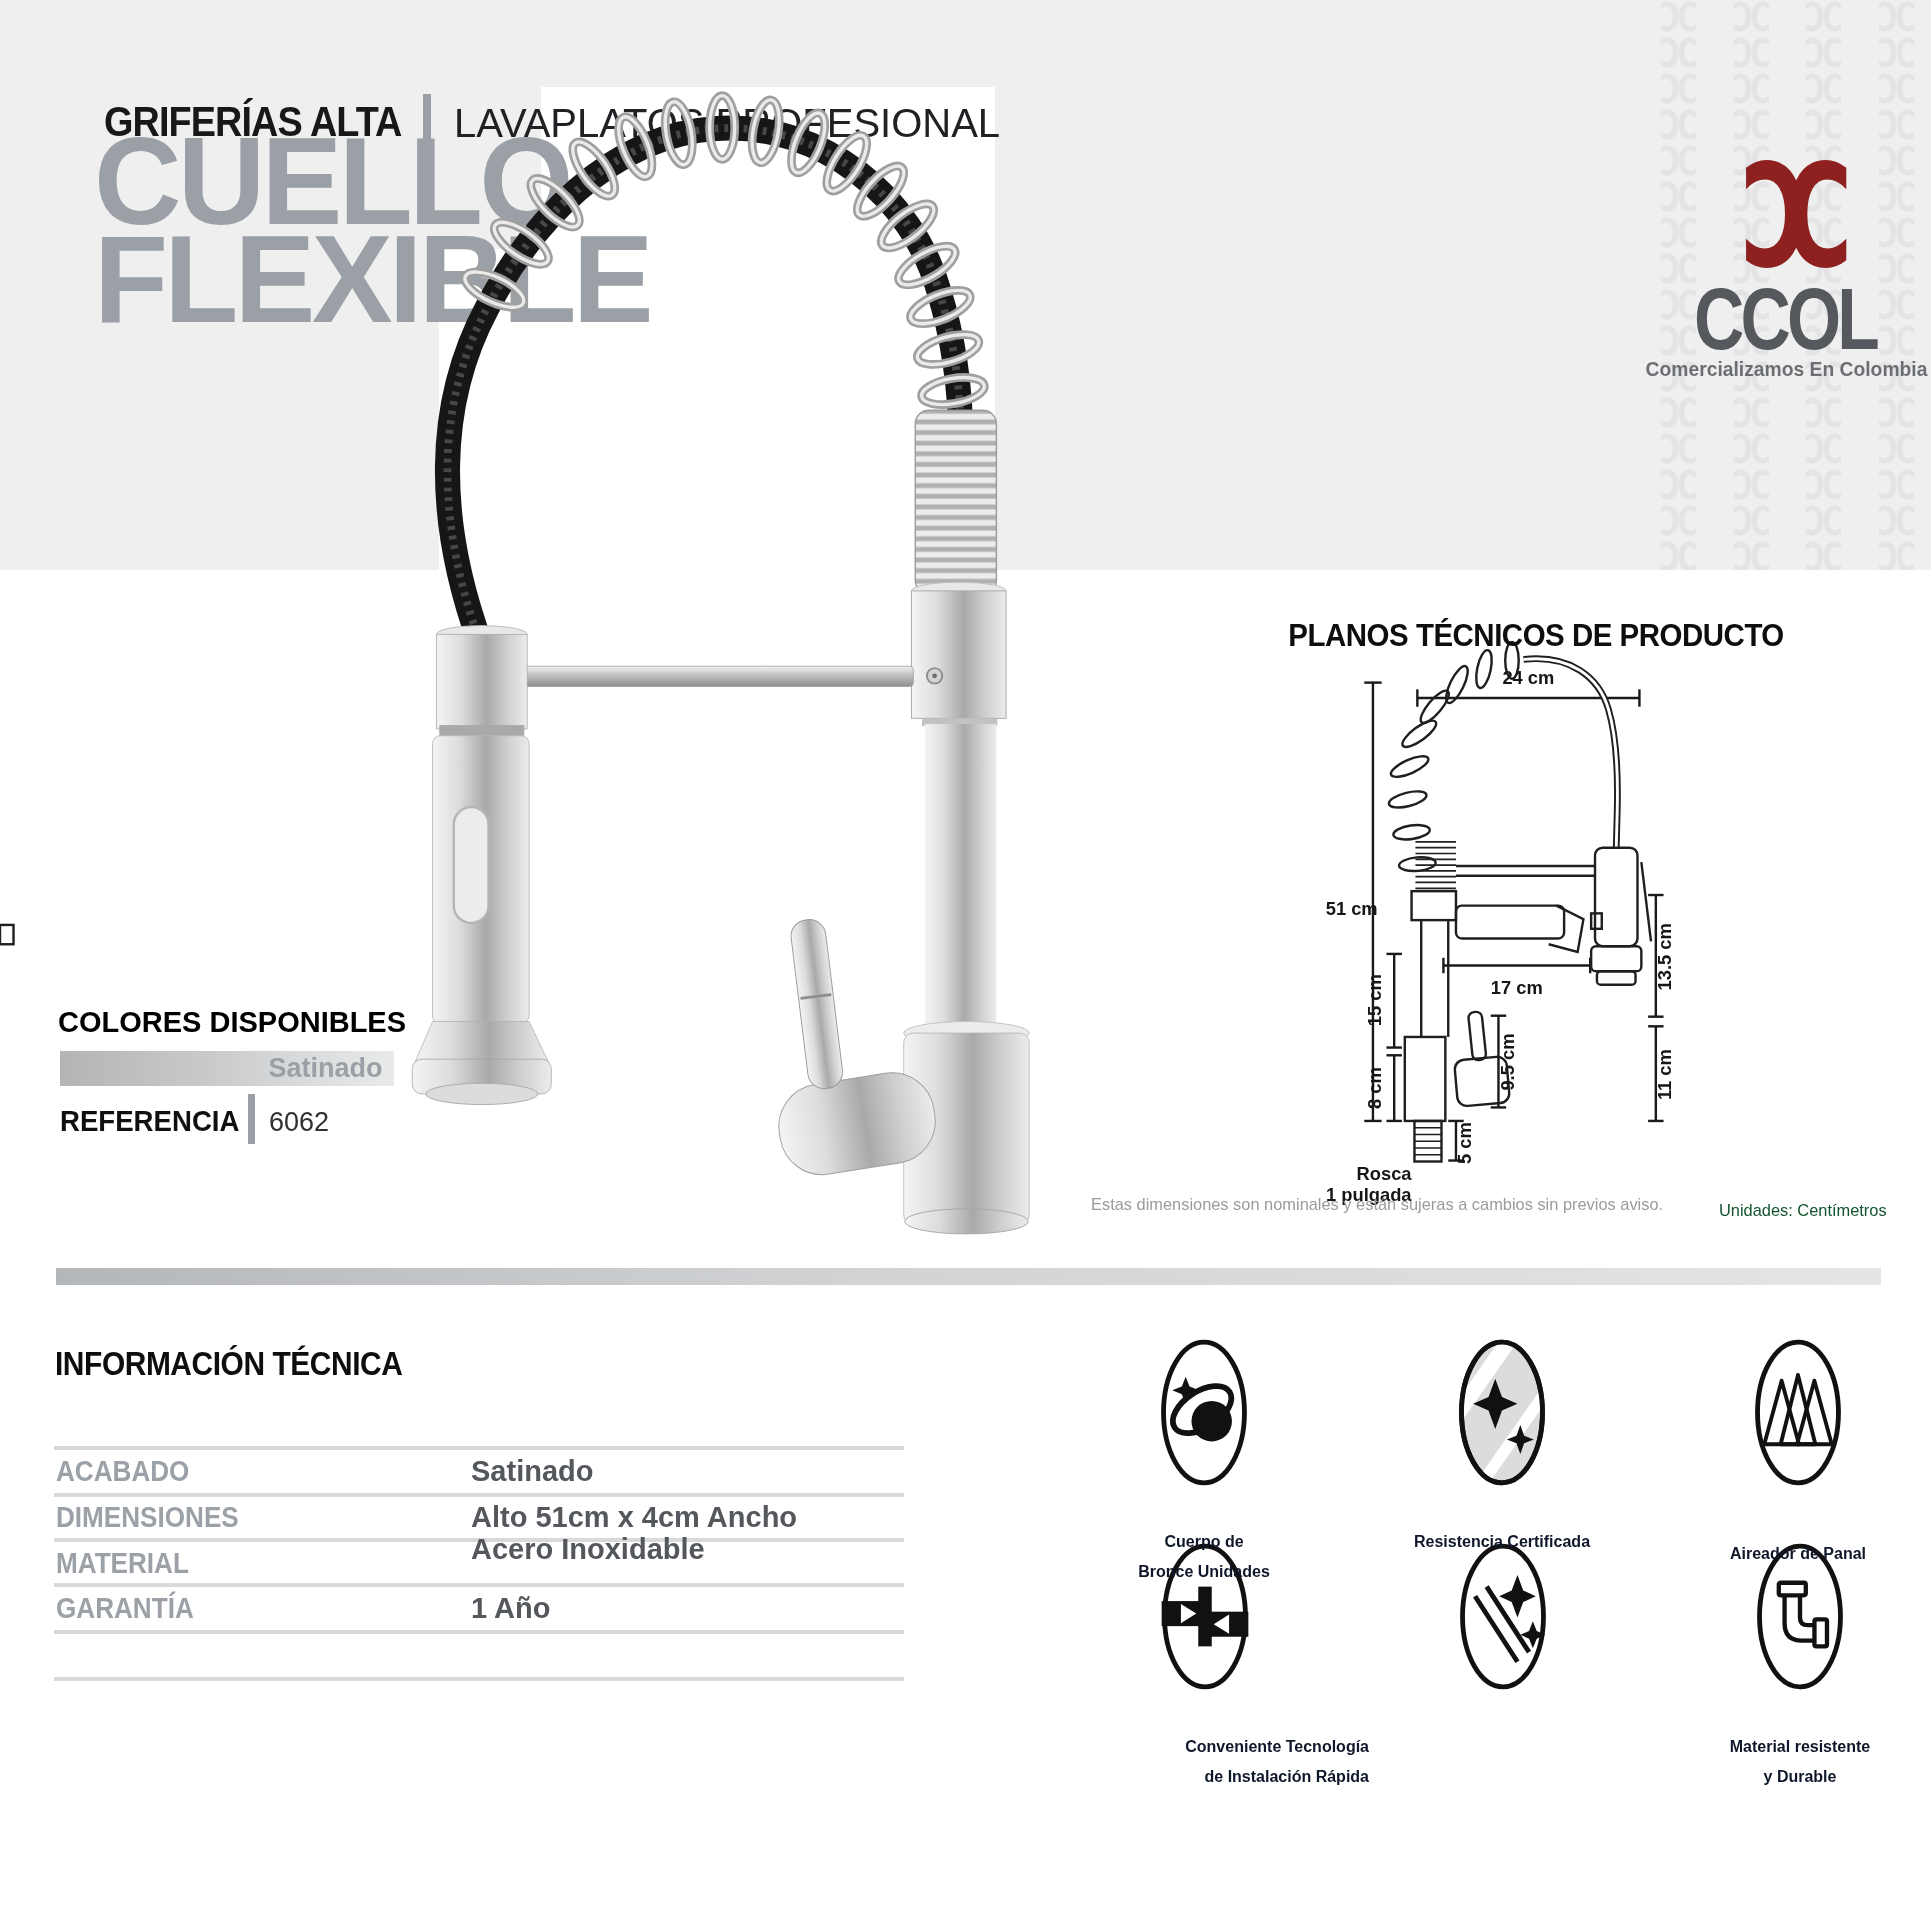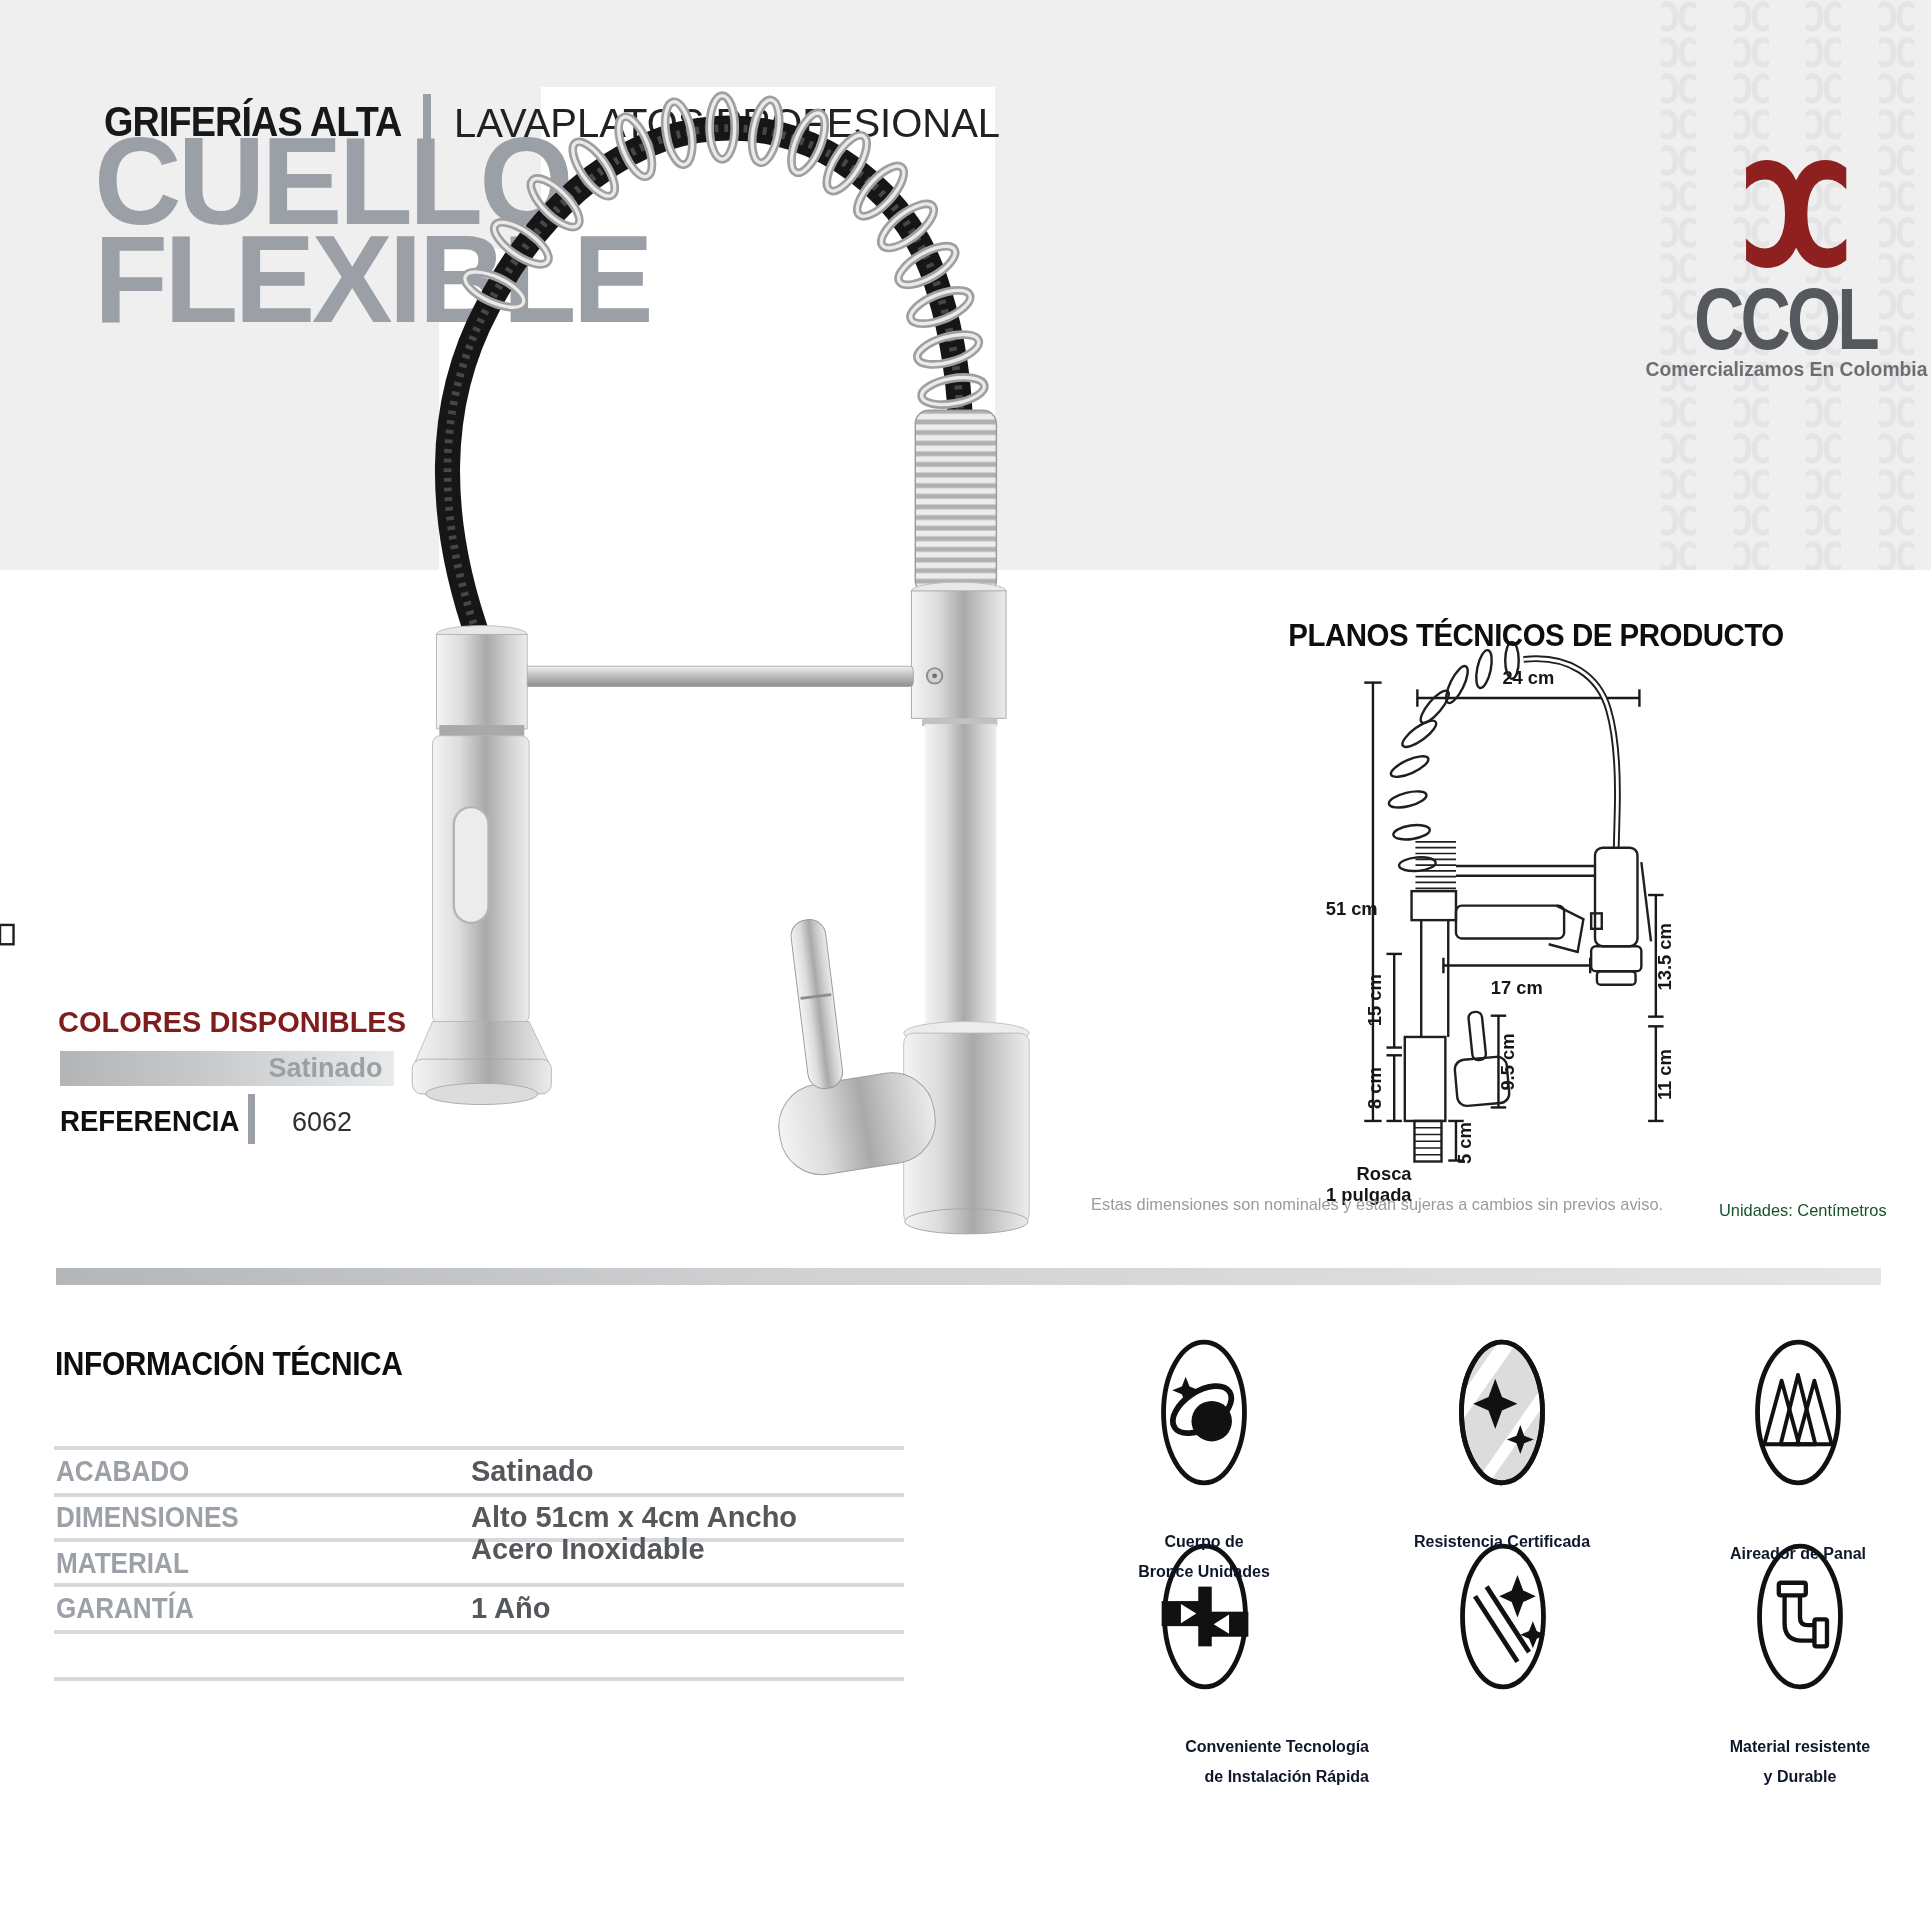--- a/index.html
+++ b/index.html
@@ -26,30 +26,30 @@
   
   #logo-monogram{left:1669px;top:153px;width:232px;height:127px;text-align:center;
       font-family:"DejaVu Sans",sans-serif;font-weight:bold;font-size:143px;line-height:127px;
       color:#8e2020;letter-spacing:-.26em;transform:scaleX(.64);transform-origin:center top;}
   #logo-name{left:1669px;top:282px;width:232px;text-align:center;font-weight:bold;
       font-size:87px;line-height:73px;color:#55585d;letter-spacing:-4.8px;
       transform:scaleX(.8);transform-origin:center top;}
   #logo-tagline{left:1632px;top:359px;width:309px;text-align:center;font-weight:bold;
       font-size:19.3px;color:#6b6e72;}
   
-  #colores-title{left:58px;top:1006px;font-size:29px;font-weight:bold;color:#7f1d1d;
+  #colores-title{left:58px;top:1006px;font-size:29px;font-weight:bold;color:#000000;
       letter-spacing:0;}
   #swatch{left:60px;top:1051px;width:334px;height:35px;
       background:linear-gradient(90deg,#b2b4b6 0%,#c9cacc 45%,#e9eaea 100%);
       display:flex;align-items:center;justify-content:flex-end;}
   #swatch span{font-size:27px;font-weight:bold;color:#9aa0a6;padding-right:11.6px;}
   #ref-label{left:60px;top:1104px;font-size:30px;font-weight:bold;color:#0f1012;
       transform:scaleX(.92);transform-origin:left top;}
   #ref-bar{left:248px;top:1094px;width:6.8px;height:50px;background:#9aa0a6;}
-  #ref-value{left:269px;top:1107px;font-size:27px;color:#2e3033;margin-left:23px;}
+  #ref-value{left:269px;top:1107px;font-size:27px;color:#2e3033;}
   
   #plans-title{left:1276px;top:618px;width:492px;text-align:center;font-size:31px;
       font-weight:bold;color:#0d0e10;letter-spacing:-0.5px;transform:scaleX(.95);
       transform-origin:center top;white-space:nowrap;}
   #plans-note{left:1091px;top:1195px;font-size:16.4px;color:#9b9b9b;}
   #plans-units{left:1719px;top:1201px;font-size:16.4px;color:#14532d;}
   
   #divider{left:56px;top:1268px;width:1825px;height:17.4px;
       background:linear-gradient(90deg,#b4b7ba 0%,#cfd1d3 40%,#e4e5e6 100%);}
   

